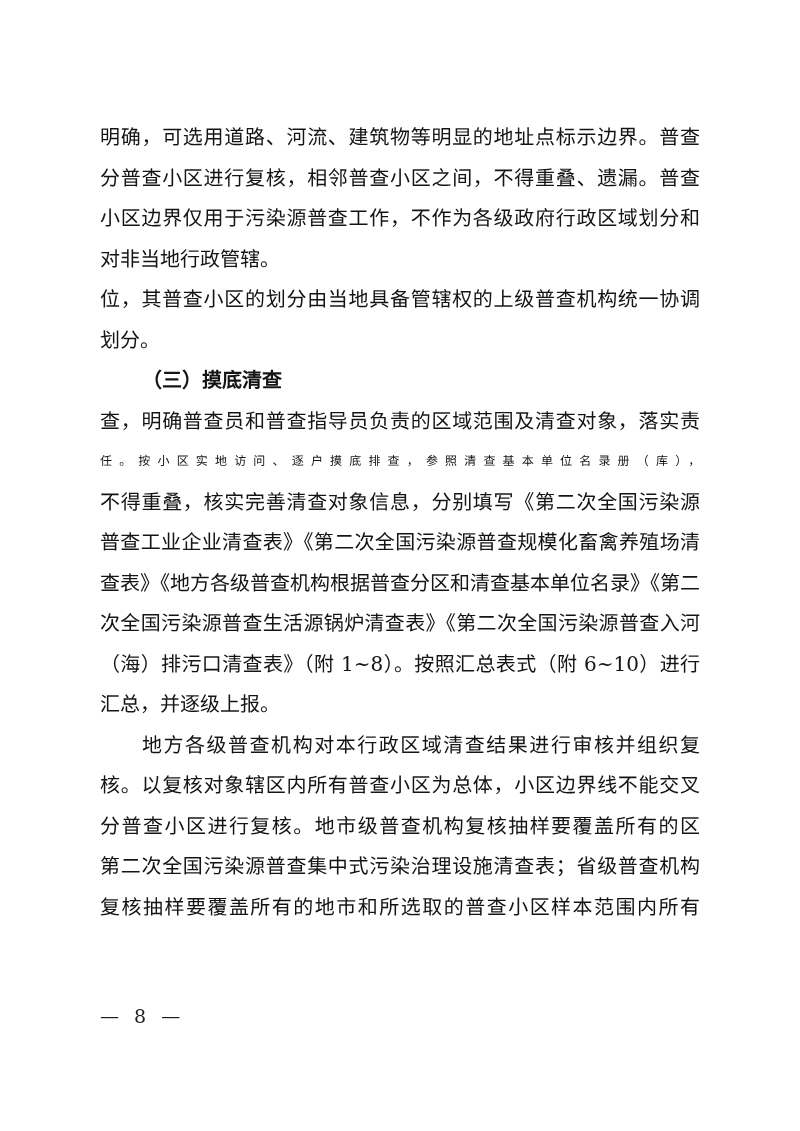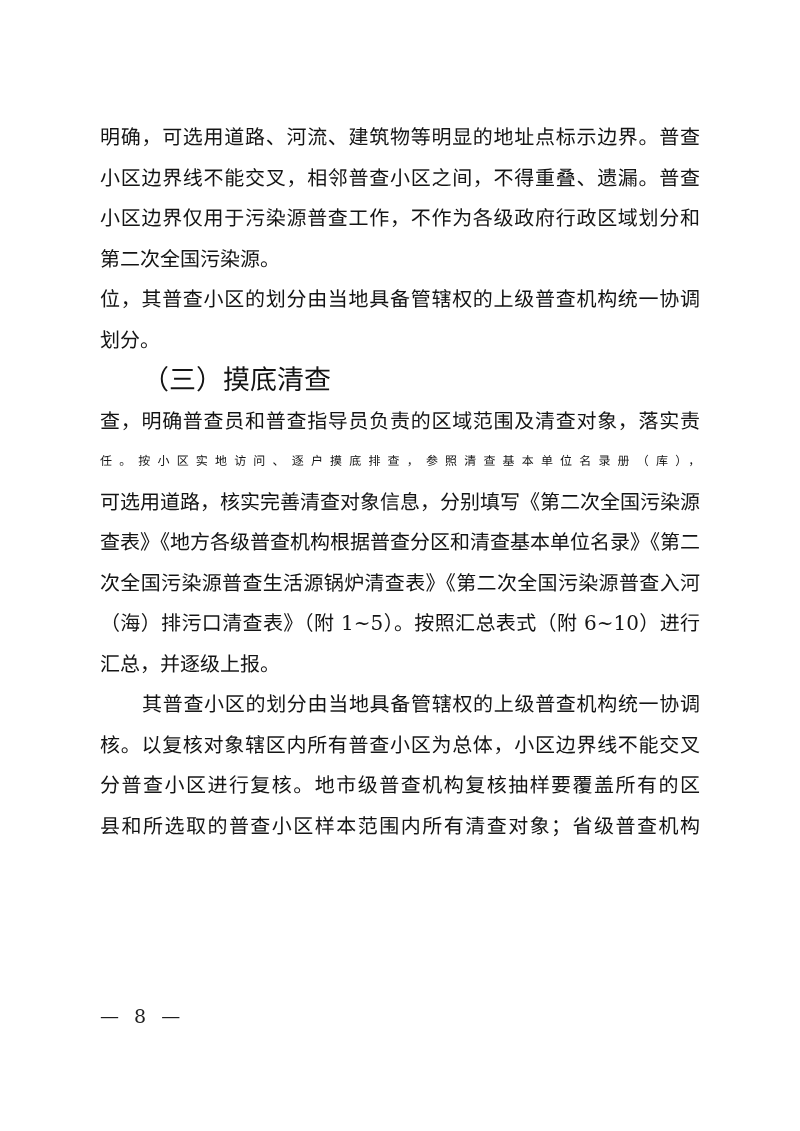--- a/index.html
+++ b/index.html
@@ -26,58 +26,60 @@
     height: 40.5px;
     overflow: hidden;
     text-align: justify;
     text-align-last: justify;
     white-space: normal;
   }
   .ln.last { text-align-last: left; }
   .ln.ind  { text-indent: 42px; }
   .ln.tight { font-size: 12px; letter-spacing: -0.3px; }
   .ln.heading {
-    font-weight: 400;
-    font-size: 27px;
+    font-weight: 700;
+    font-size: 20px;
     text-align-last: left;
   }
   .footer {
     position: absolute;
     left: 100px; top: 1003px;
     font-size: 19px;
     line-height: 26px;
     word-spacing: 9px;
     color: #1e1e1e;
   }
 </style>
 </head>
 <body>
 
 <div class="page">
   <div class="content">
 
     <div class="ln">明确，可选用道路、河流、建筑物等明显的地址点标示边界。普查</div>
-    <div class="ln">小区边界线不能交叉，相邻普查小区之间，不得重叠、遗漏。普查</div>
+    <div class="ln">分普查小区进行复核，相邻普查小区之间，不得重叠、遗漏。普查</div>
     <div class="ln">小区边界仅用于污染源普查工作，不作为各级政府行政区域划分和</div>
-    <div class="ln last">第二次全国污染源。</div>
+    <div class="ln last">对非当地行政管辖。</div>
 
     <div class="ln">位，其普查小区的划分由当地具备管辖权的上级普查机构统一协调</div>
     <div class="ln last">划分。</div>
 
     <div class="ln heading ind">（三）摸底清查</div>
 
     <div class="ln">查，明确普查员和普查指导员负责的区域范围及清查对象，落实责</div>
     <div class="ln tight">任。按小区实地访问、逐户摸底排查，参照清查基本单位名录册（库），</div>
-    <div class="ln">可选用道路，核实完善清查对象信息，分别填写《第二次全国污染源</div>
+    <div class="ln">不得重叠，核实完善清查对象信息，分别填写《第二次全国污染源</div>
+    <div class="ln">普查工业企业清查表》《第二次全国污染源普查规模化畜禽养殖场清</div>
     <div class="ln">查表》《地方各级普查机构根据普查分区和清查基本单位名录》《第二</div>
     <div class="ln">次全国污染源普查生活源锅炉清查表》《第二次全国污染源普查入河</div>
-    <div class="ln">（海）排污口清查表》（附 1~5）。按照汇总表式（附 6~10）进行</div>
+    <div class="ln">（海）排污口清查表》（附 1~8）。按照汇总表式（附 6~10）进行</div>
     <div class="ln last">汇总，并逐级上报。</div>
 
-    <div class="ln ind">其普查小区的划分由当地具备管辖权的上级普查机构统一协调</div>
+    <div class="ln ind">地方各级普查机构对本行政区域清查结果进行审核并组织复</div>
     <div class="ln">核。以复核对象辖区内所有普查小区为总体，小区边界线不能交叉</div>
     <div class="ln">分普查小区进行复核。地市级普查机构复核抽样要覆盖所有的区</div>
-    <div class="ln">县和所选取的普查小区样本范围内所有清查对象；省级普查机构</div>
+    <div class="ln">第二次全国污染源普查集中式污染治理设施清查表；省级普查机构</div>
+    <div class="ln">复核抽样要覆盖所有的地市和所选取的普查小区样本范围内所有</div>
 
   </div>
 
   <div class="footer">— 8 —</div>
 </div>
 
 </body></html>

